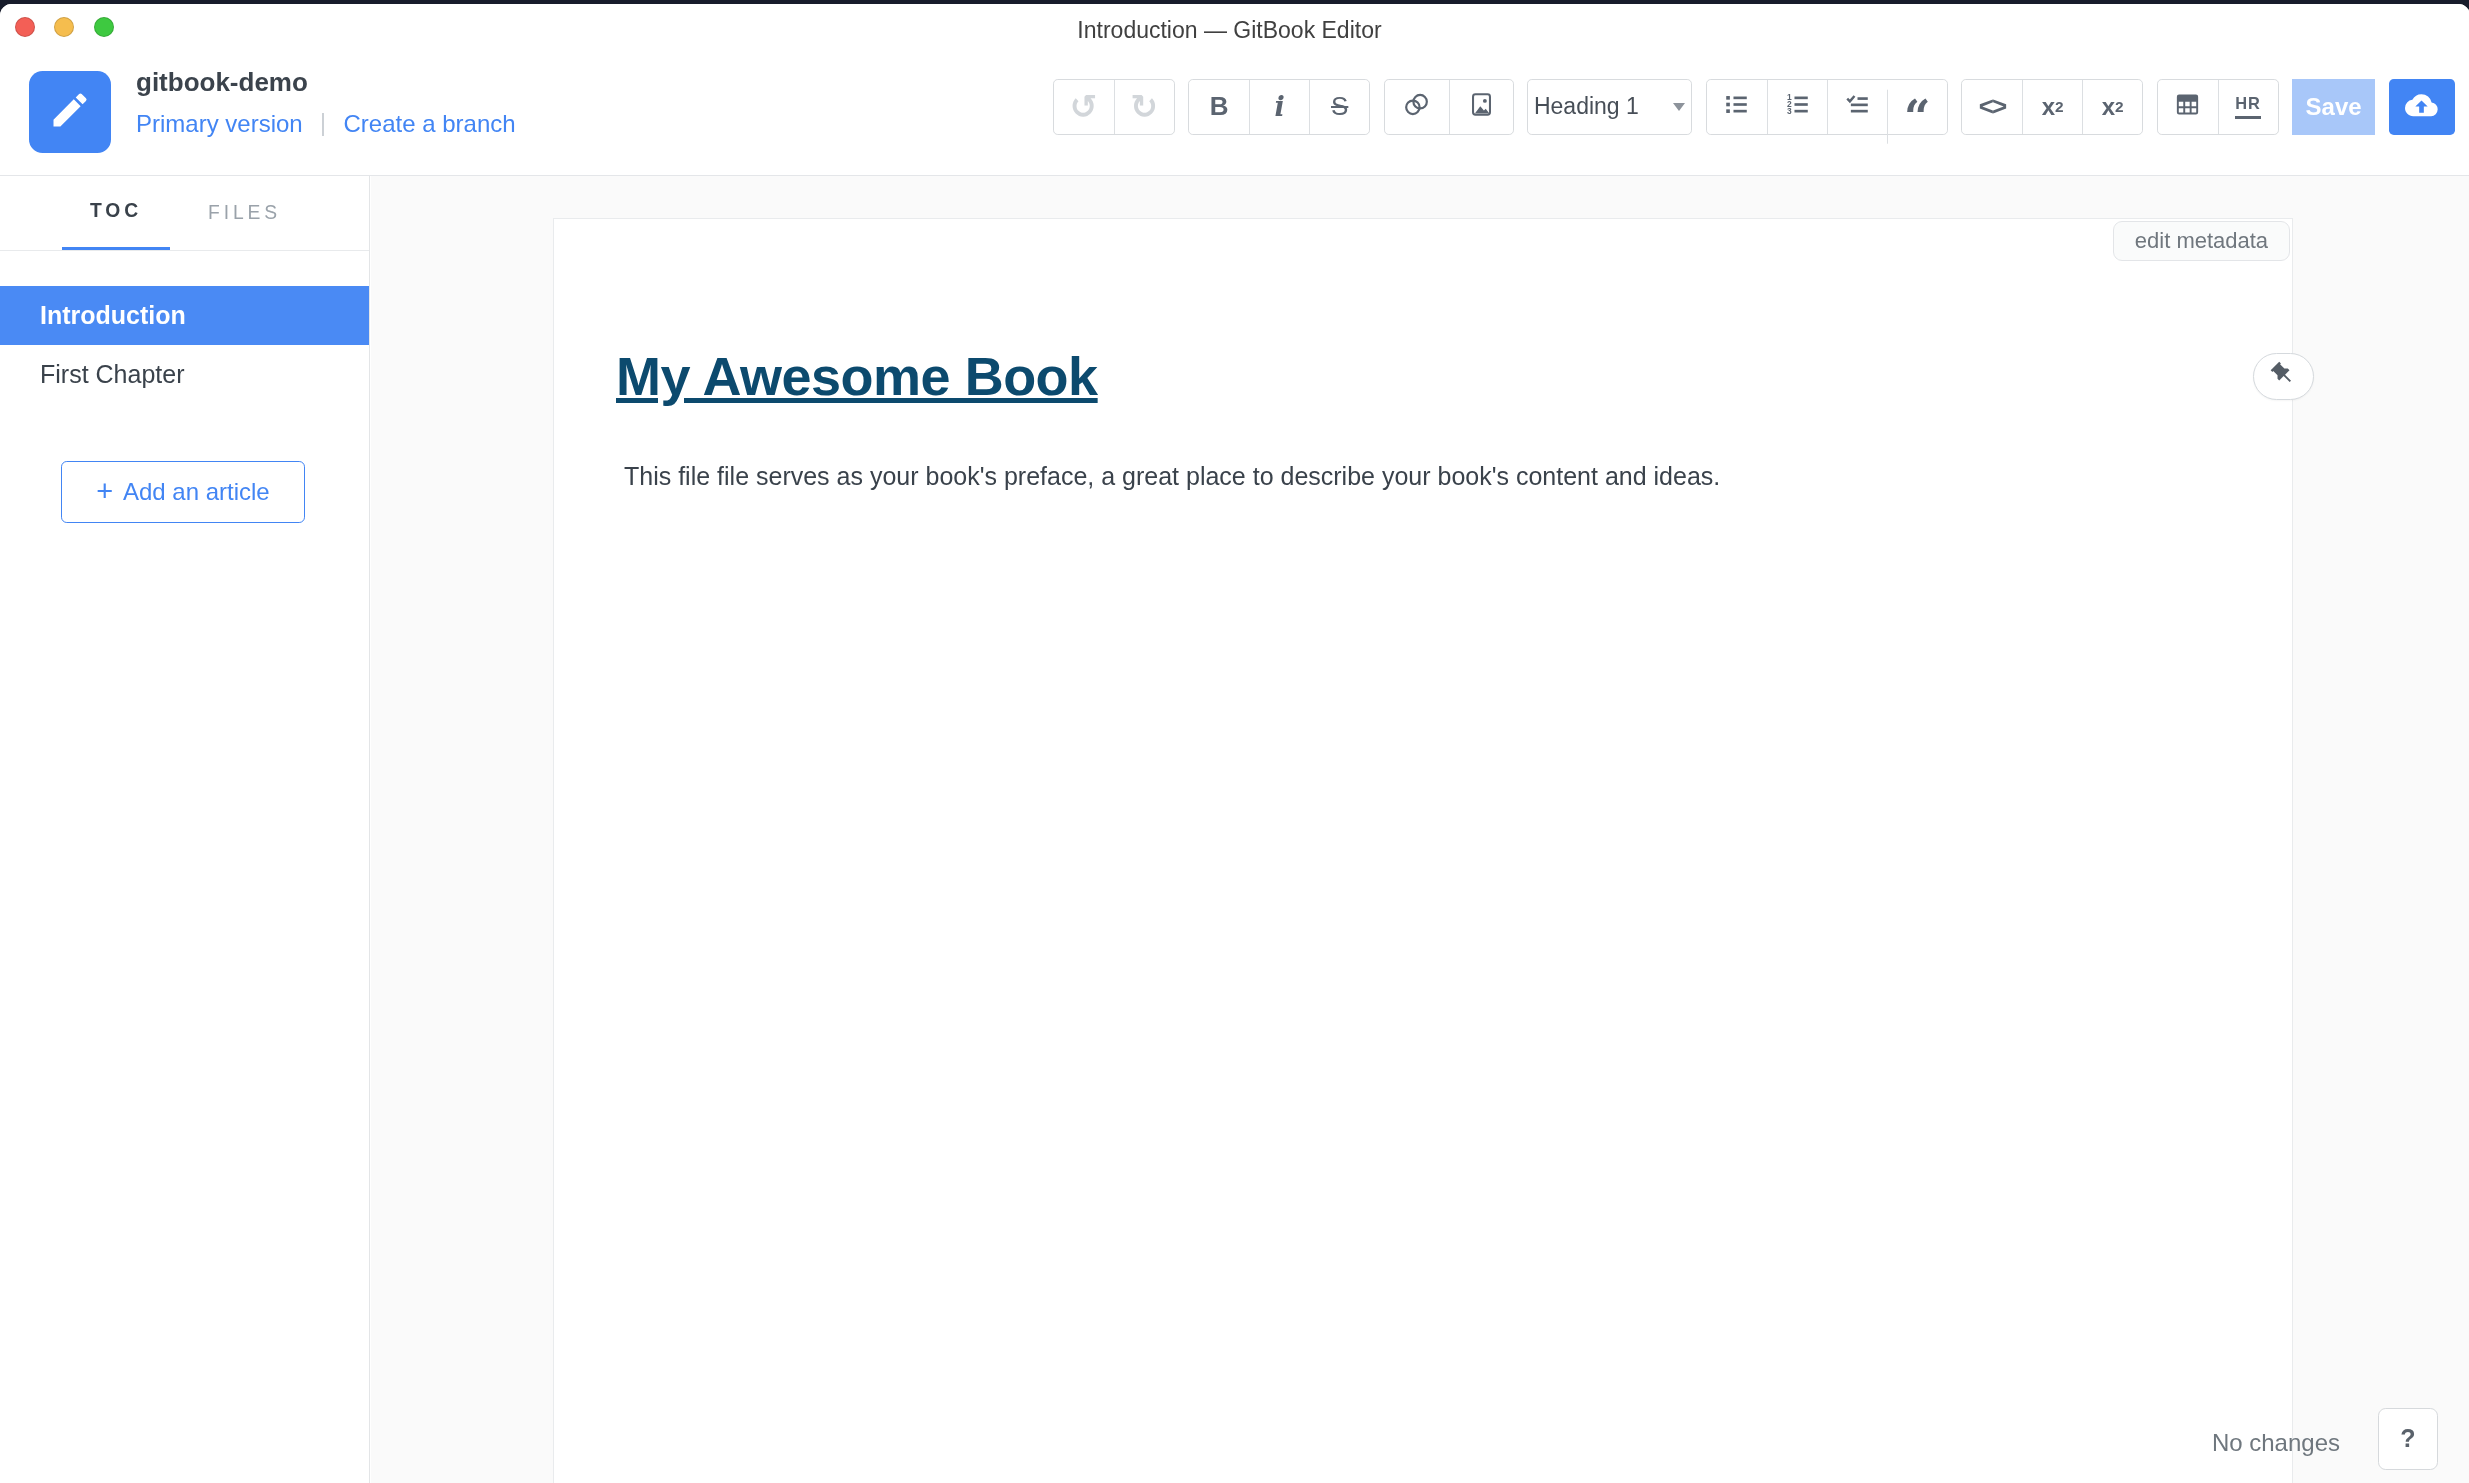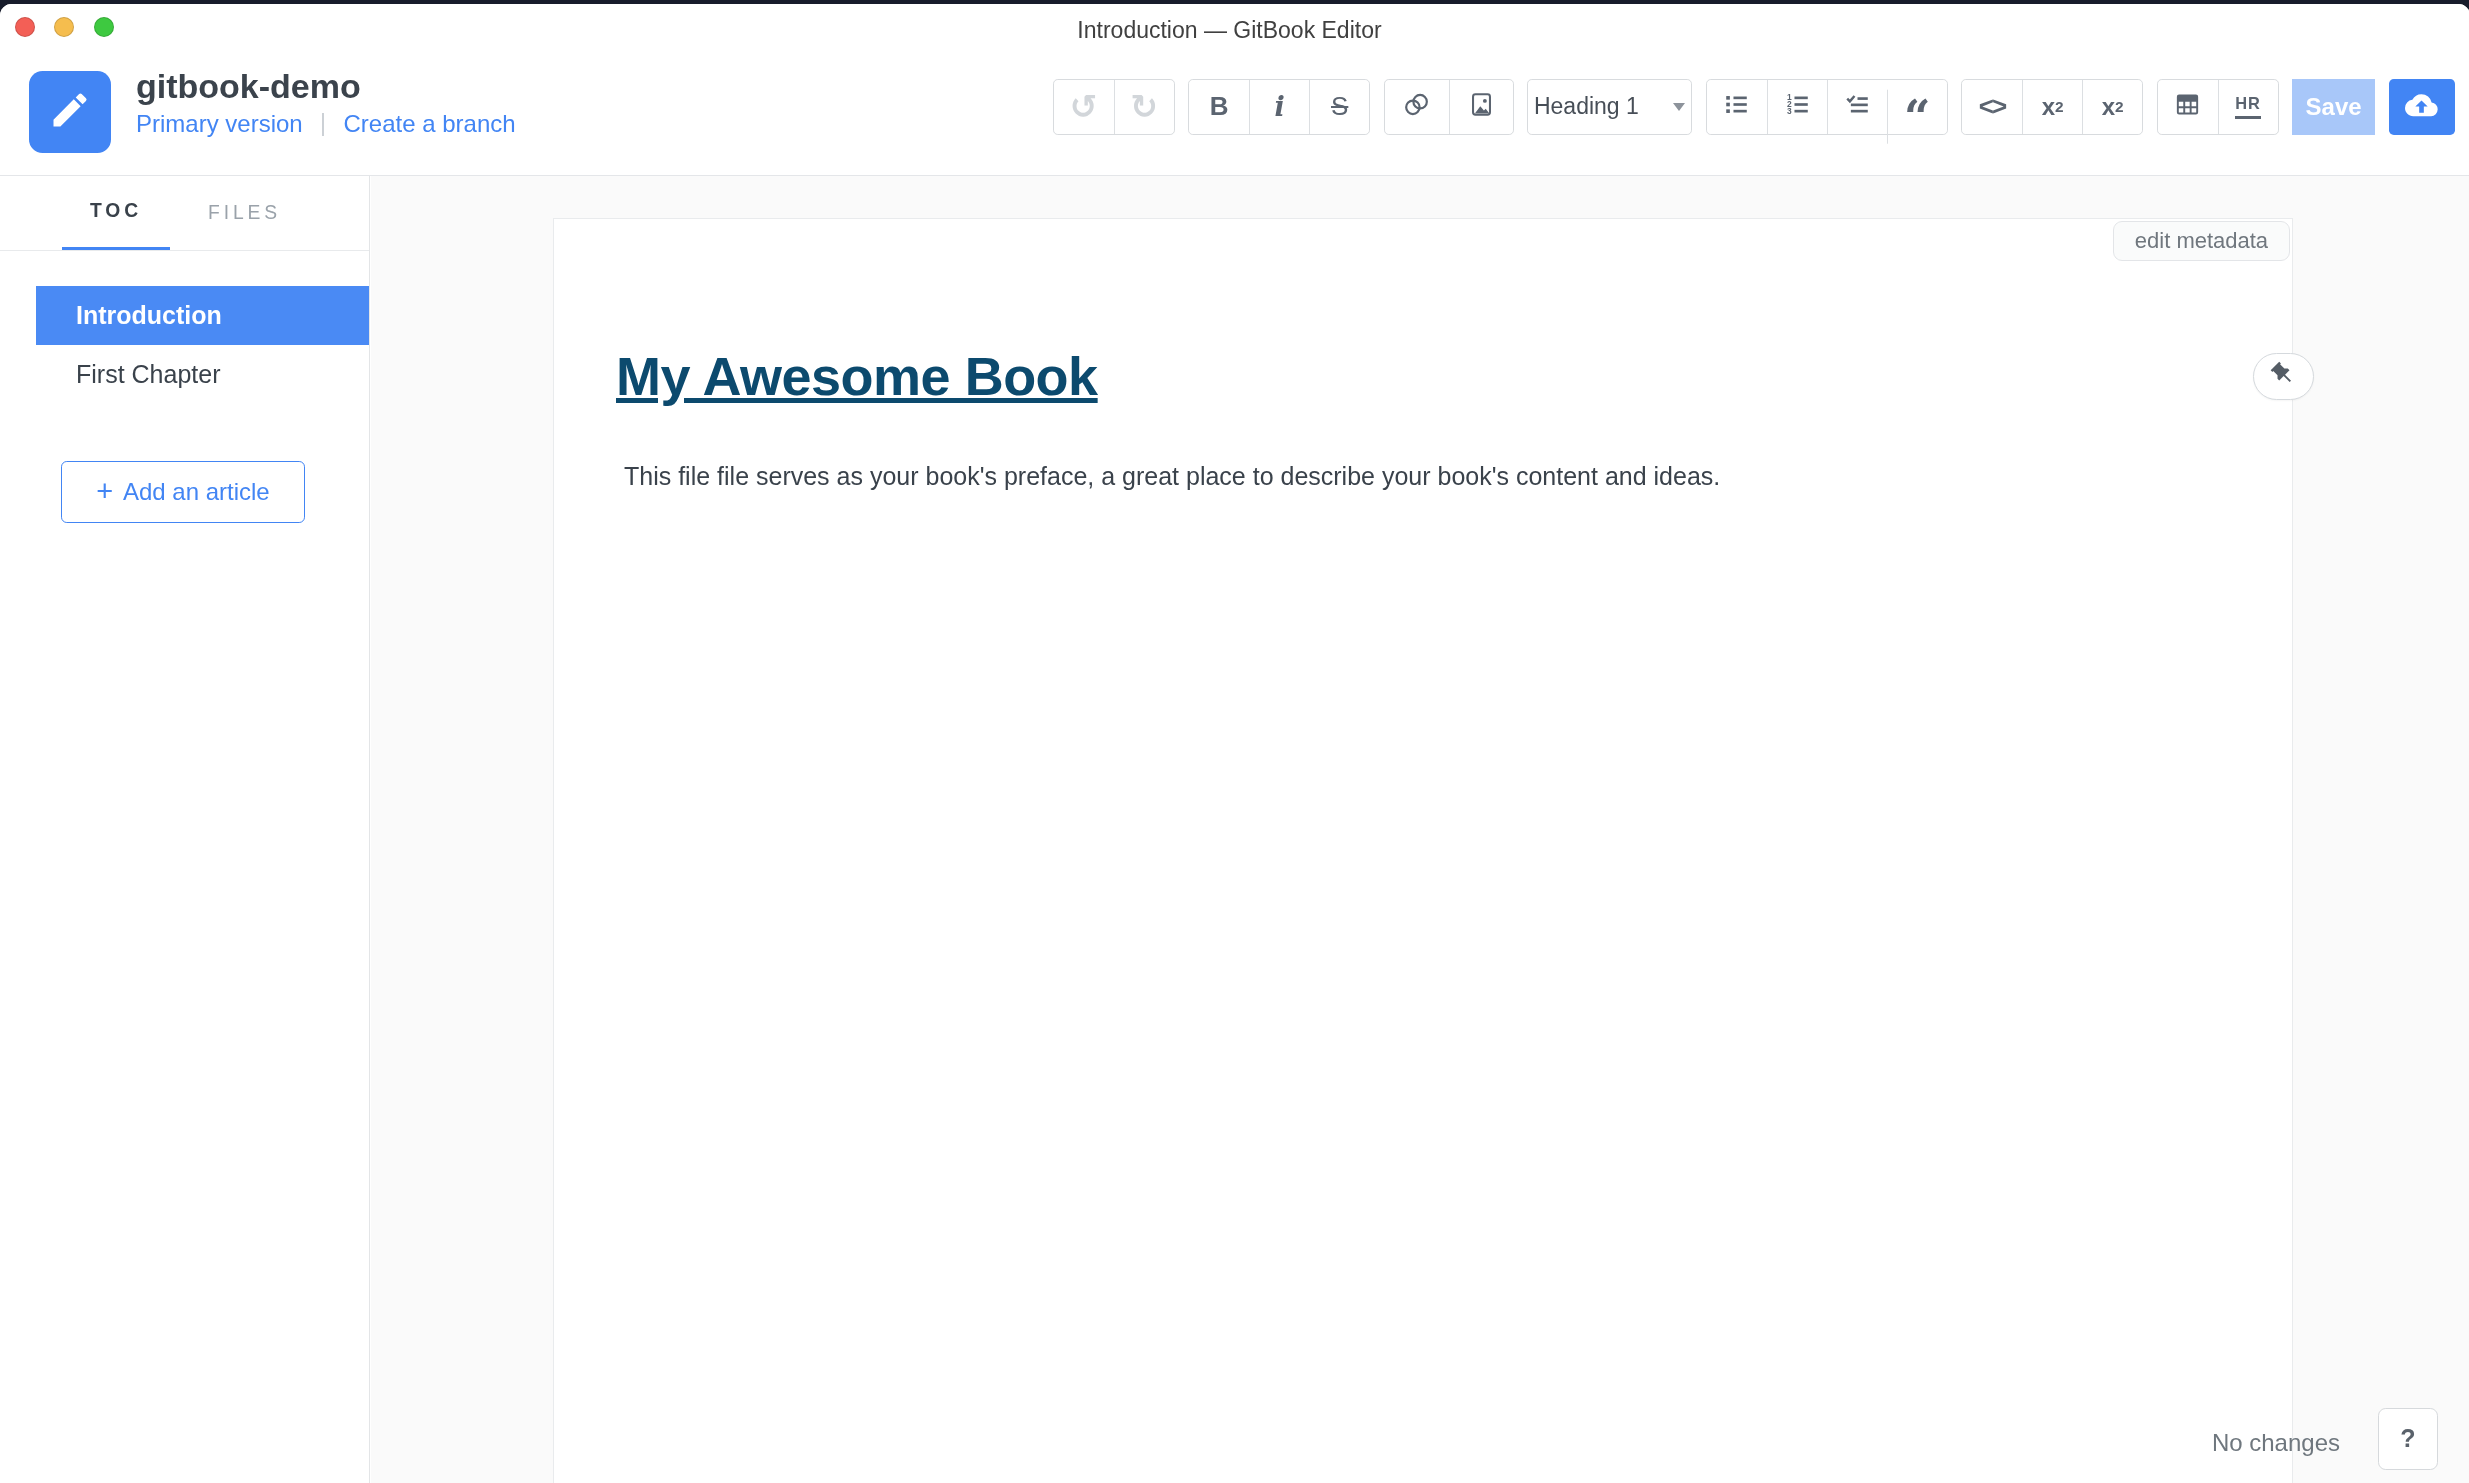--- a/index.html
+++ b/index.html
@@ -16,21 +16,21 @@
   
   .titlebar{position:absolute;left:0;right:0;top:0;height:48px;background:#fff;}
   .traffic{position:absolute;top:13.5px;width:20px;height:20px;border-radius:50%;box-sizing:border-box;border:1px solid rgba(0,0,0,.15);}
   .t-red{left:14.5px;background:#f35f56;}
   .t-yellow{left:54px;background:#f5bd4e;}
   .t-green{left:94px;background:#3ec940;}
   .window-title{position:absolute;left:0;right:11px;top:0;height:48px;line-height:52px;text-align:center;font-size:23px;color:#404040;}
   
   .appbar{position:absolute;left:0;right:0;top:48px;height:123px;background:#fff;border-bottom:1px solid #e4e6e9;}
   .logo-btn{position:absolute;left:29px;top:19.3px;width:82px;height:82px;border-radius:13.5px;background:#4285f4;display:flex;align-items:center;justify-content:center;cursor:pointer;}
-  .book-title{position:absolute;left:136px;top:15.4px;font-size:34px;font-weight:bold;color:#3b434c;}
+  .book-title{position:absolute;left:136px;top:15.4px;font-size:26px;font-weight:bold;color:#3b434c;}
   .header-links{position:absolute;left:136px;top:58px;font-size:24px;display:flex;align-items:center;}
   .hlink{color:#4285f4;cursor:pointer;text-decoration:none;}
   .hdivider{color:#c9ced3;margin:0 17.4px;font-size:23px;}
   
   .toolbar{position:absolute;right:15.4px;top:27px;height:56px;display:flex;gap:13.5px;align-items:stretch;}
   .tb-group{display:flex;border:1px solid #d8dbde;border-radius:4.8px;background:#fff;box-sizing:border-box;}
   .tb-btn{min-width:60px;display:flex;align-items:center;justify-content:center;color:#5b6470;cursor:pointer;padding:0 5.8px;box-sizing:border-box;}
   .tb-btn + .tb-btn{border-left:1px solid #dcdfe2;}
   .tb-undo,.tb-redo{color:#d2d6da;font-family:"DejaVu Sans",sans-serif;font-size:33px;font-weight:bold;}
   .g-bold{font-size:26px;font-weight:bold;}
@@ -45,21 +45,21 @@
   .g-xsup sup{font-size:15.4px;}
   .hr-glyph{font-size:16.4px;font-weight:bold;letter-spacing:1px;border-bottom:3.9px solid #5b6470;padding-bottom:2.9px;}
   .btn-save{width:83px;border-radius:0;background:#a8c7f9;color:#fff;font-size:24px;font-weight:bold;display:flex;align-items:center;justify-content:center;cursor:pointer;}
   .btn-upload{width:66px;border-radius:4.8px;background:#4285f4;display:flex;align-items:center;justify-content:center;cursor:pointer;}
   
   .sidebar{position:absolute;left:0;top:172px;bottom:0;width:370px;background:#fff;border-right:1px solid #e3e5e7;box-sizing:border-box;}
   .side-tabs{position:relative;height:74px;border-bottom:1px solid #e8eaec;}
   .side-tab{position:absolute;top:0;height:100%;display:flex;align-items:center;justify-content:center;font-size:19.3px;letter-spacing:3.9px;cursor:pointer;box-sizing:border-box;}
   .tab-toc{left:62px;width:108px;color:#39414a;font-weight:bold;border-bottom:3.9px solid #4285f4;}
   .tab-files{left:198px;width:93px;color:#9aa2aa;}
-  .toc-item{position:absolute;left:0;right:0;height:59px;display:flex;align-items:center;padding-left:40px;font-size:25px;cursor:pointer;box-sizing:border-box;margin-left:36px;}
+  .toc-item{position:absolute;left:0;right:0;height:59px;display:flex;align-items:center;padding-left:40px;font-size:25px;cursor:pointer;box-sizing:border-box;}
   .item-selected{top:110px;background:#4a8af4;color:#fff;font-weight:bold;}
   .item-plain{top:169px;color:#3a424b;}
   .add-article{position:absolute;left:61px;top:285px;width:244px;height:62px;border:1.9px solid #4285f4;border-radius:5.8px;background:#fff;color:#4285f4;font-size:24px;display:flex;align-items:center;justify-content:center;gap:9.7px;cursor:pointer;box-sizing:border-box;}
   .plus-glyph{font-size:29px;font-weight:normal;line-height:0;transform:translateY(-1px);}
   
   .main{position:absolute;left:371px;top:172px;right:0;bottom:0;background:#fafafa;}
   .card{position:absolute;left:182px;top:42px;width:1740px;bottom:-3.9px;background:#fff;border:1px solid #e9ebed;box-sizing:border-box;}
   .edit-metadata{position:absolute;top:1.9px;right:1.9px;height:40px;padding:0 21px;background:#fafbfb;border:1px solid #e3e5e8;border-radius:9px;color:#70777e;font-size:22px;display:flex;align-items:center;cursor:pointer;box-sizing:border-box;}
   .doc-title{position:absolute;left:62px;top:126px;font-size:54px;font-weight:bold;color:#0c4a6e;letter-spacing:-0.5px;cursor:text;text-decoration:underline;}
   .doc-body{position:absolute;left:62px;top:243px;width:1583px;font-size:25px;color:#3a424b;cursor:text;margin-left:8px;}

